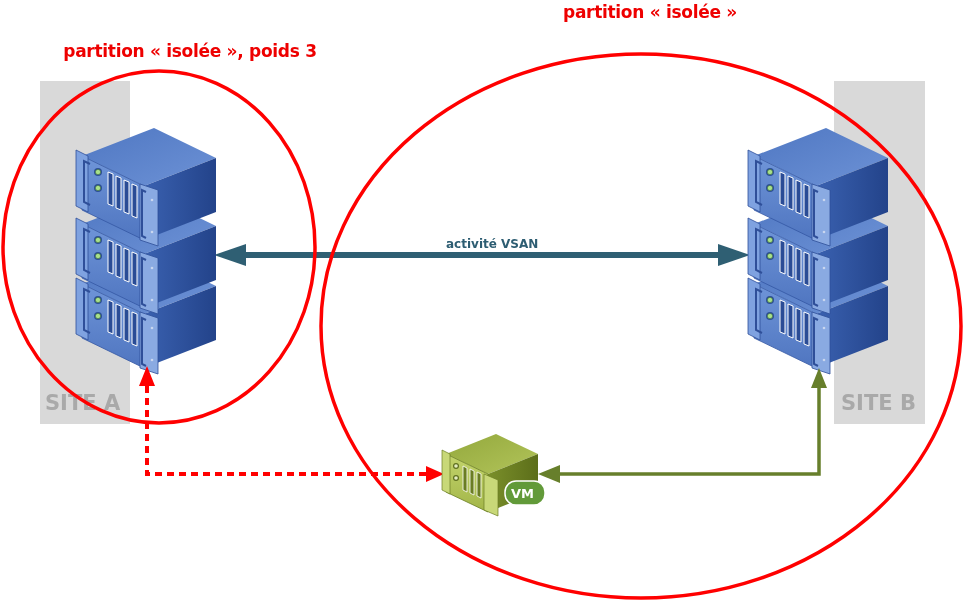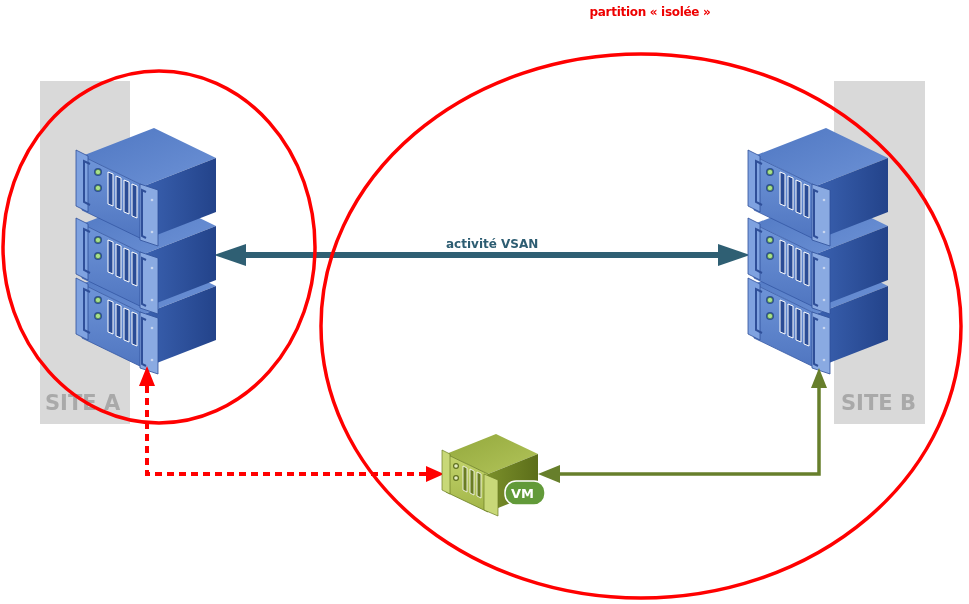--- a/index.html
+++ b/index.html
@@ -1,18 +1,18 @@
 <!DOCTYPE html>
 <html><head>
 <meta charset="utf-8">
 <style>
   html, body { margin: 0; padding: 0; background: #ffffff; }
   body { width: 969px; height: 604px; position: relative; overflow: hidden; font-family: "Liberation Sans", sans-serif; }
   #stage { position: absolute; left: 0; top: 0; }
-  .annot { position: absolute; color: #ee0000; font-weight: bold; font-size: 12px; line-height: 15px; text-align: center; font-family: "DejaVu Sans", sans-serif; letter-spacing: -0.3px; }
+  .annot { position: absolute; color: #ee0000; font-weight: bold; font-size: 17px; line-height: 15px; text-align: center; font-family: "DejaVu Sans", sans-serif; letter-spacing: -0.3px; }
   .site-label { font-family: "DejaVu Sans", sans-serif; font-weight: bold; fill: #a9a9a9; font-size: 21px; }
   .link-label { font-family: "DejaVu Sans", sans-serif; font-weight: bold; fill: #2d5d72; font-size: 12px; }
   .vm-label { font-family: "DejaVu Sans", sans-serif; font-weight: bold; fill: #ffffff; font-size: 13px; }
 </style>
 </head>
 <body>
 
 <svg id="stage" width="969" height="604" viewBox="0 0 969 604" xmlns="http://www.w3.org/2000/svg">
   <defs>
     <linearGradient id="topBlue" x1="0" y1="0" x2="1" y2="1">
@@ -123,17 +123,18 @@
     <use href="#serverGreen" x="446" y="434"></use>
     <rect x="505" y="481" width="40" height="24" rx="11" fill="#629a39" stroke="#ffffff" stroke-width="1.5"></rect>
     <text x="511" y="498" class="vm-label">VM</text>
   </g>
 
   <ellipse cx="159" cy="247" rx="156" ry="176" fill="none" stroke="#ff0000" stroke-width="3.5"></ellipse>
   <ellipse cx="641" cy="326" rx="320" ry="272" fill="none" stroke="#ff0000" stroke-width="3.5"></ellipse>
 </svg>
 
 <div class="annot" style="left:60px; top:44px; width:260px;">
+  <div>partition « isolée », poids 3</div>
 </div>
 
 <div class="annot" style="left:540px; top:5px; width:220px;">
   <div>partition « isolée »</div>
 </div>
 
 </body></html>

